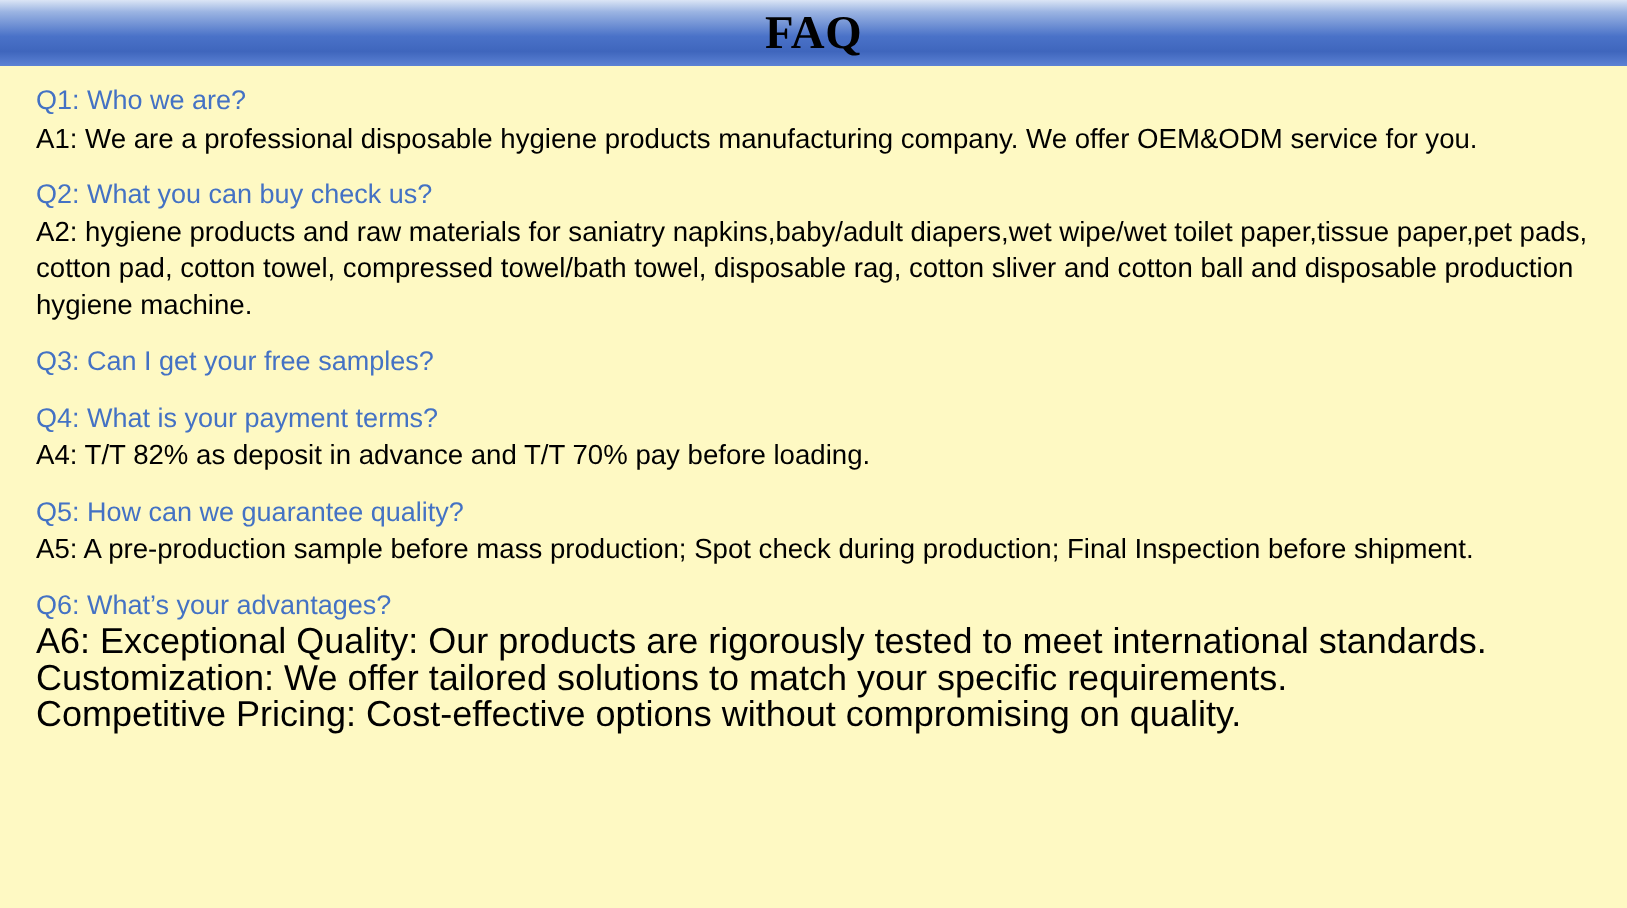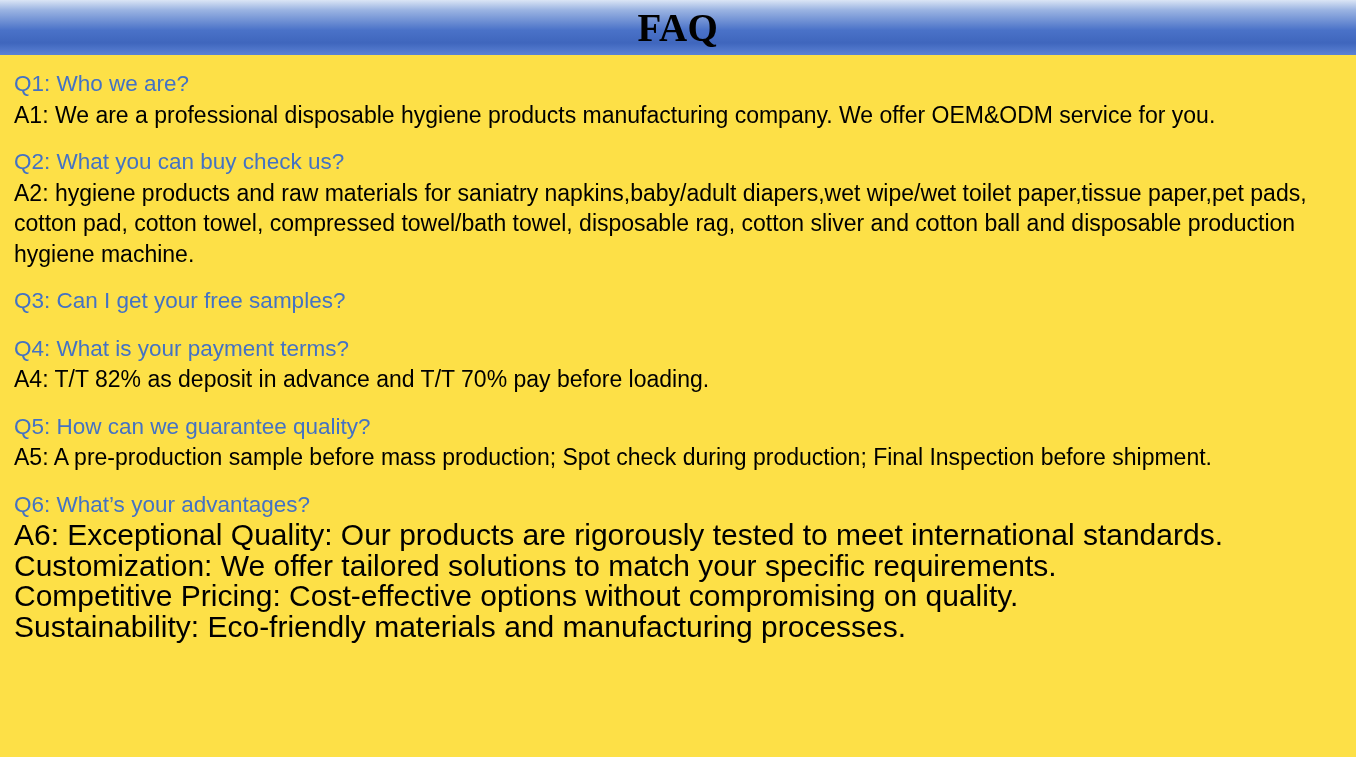--- a/index.html
+++ b/index.html
@@ -10,21 +10,21 @@
   body {
     width: 1356px;
     height: 757px;
     overflow: hidden;
     font-family: "Liberation Sans", sans-serif;
   }
   .page {
     width: 1356px;
     height: 757px;
     position: relative;
-    background: #fde047;
+    background: #fef9c3;
   }
   .faq-header {
     width: 100%;
     height: 55px;
     background: linear-gradient(to bottom, #dbe5f5 0%, #9bb4e2 18%, #4a72c8 55%, #3f66bd 78%, #5c82d4 100%);
     display: flex;
     align-items: center;
     justify-content: center;
     box-sizing: border-box;
   }
@@ -32,20 +32,21 @@
     font-family: "Liberation Serif", serif;
     font-weight: bold;
     font-size: 39px;
     color: #000000;
     letter-spacing: 0.5px;
     line-height: 1;
   }
   .faq-body {
     padding: 14px 0 0 14px;
     box-sizing: border-box;
+    margin-left: 16px;
   }
   .qa-block {
     margin-bottom: 17px;
   }
   .question {
     color: #4472c4;
     font-size: 22.5px;
     line-height: 30.5px;
     white-space: nowrap;
   }
@@ -95,17 +96,16 @@
     <div class="qa-block">
       <div class="question">Q5: How can we guarantee quality?</div>
       <div class="answer">A5:  A pre-production sample before mass production; Spot check during production; Final Inspection before shipment.</div>
     </div>
 
     <div class="qa-block">
       <div class="question">Q6: What’s your advantages?</div>
       <div class="answer-line">A6: Exceptional Quality: Our products are rigorously tested to meet international standards.</div>
       <div class="answer-line">Customization: We offer tailored solutions to match your specific requirements.</div>
       <div class="answer-line">Competitive Pricing: Cost-effective options without compromising on quality.</div>
-      <div class="answer-line">Sustainability: Eco-friendly materials and manufacturing processes.</div>
     </div>
 
   </div>
 </div>
 
 </body></html>

